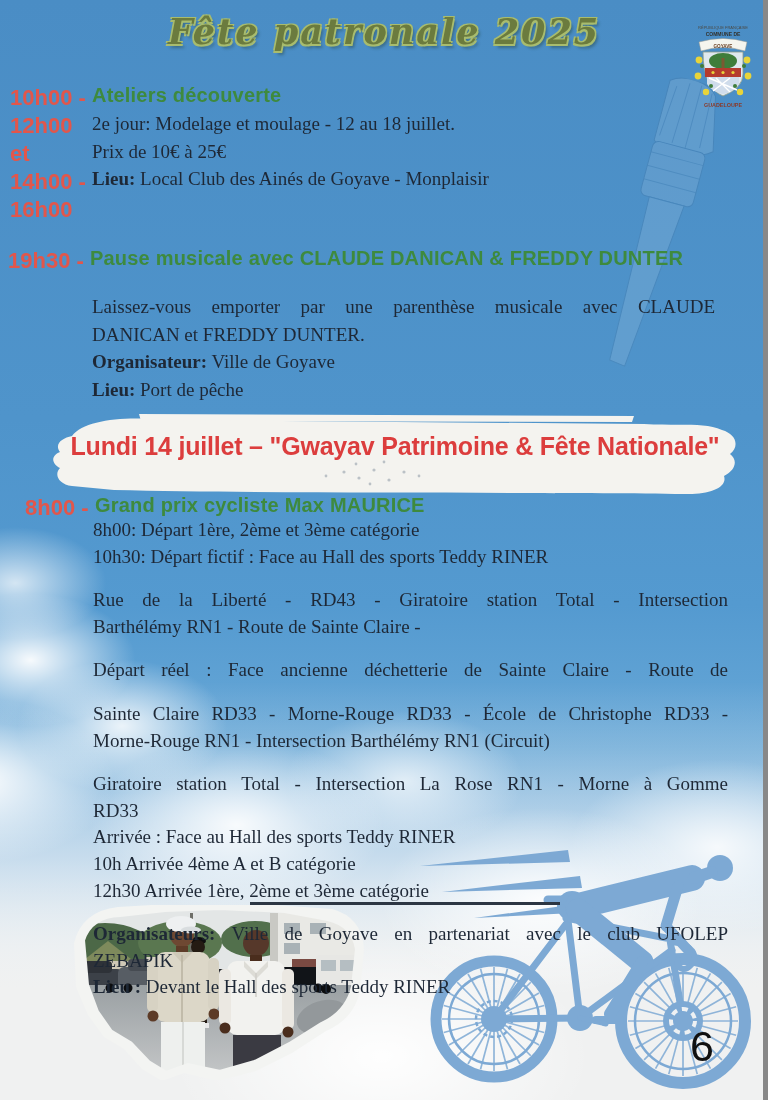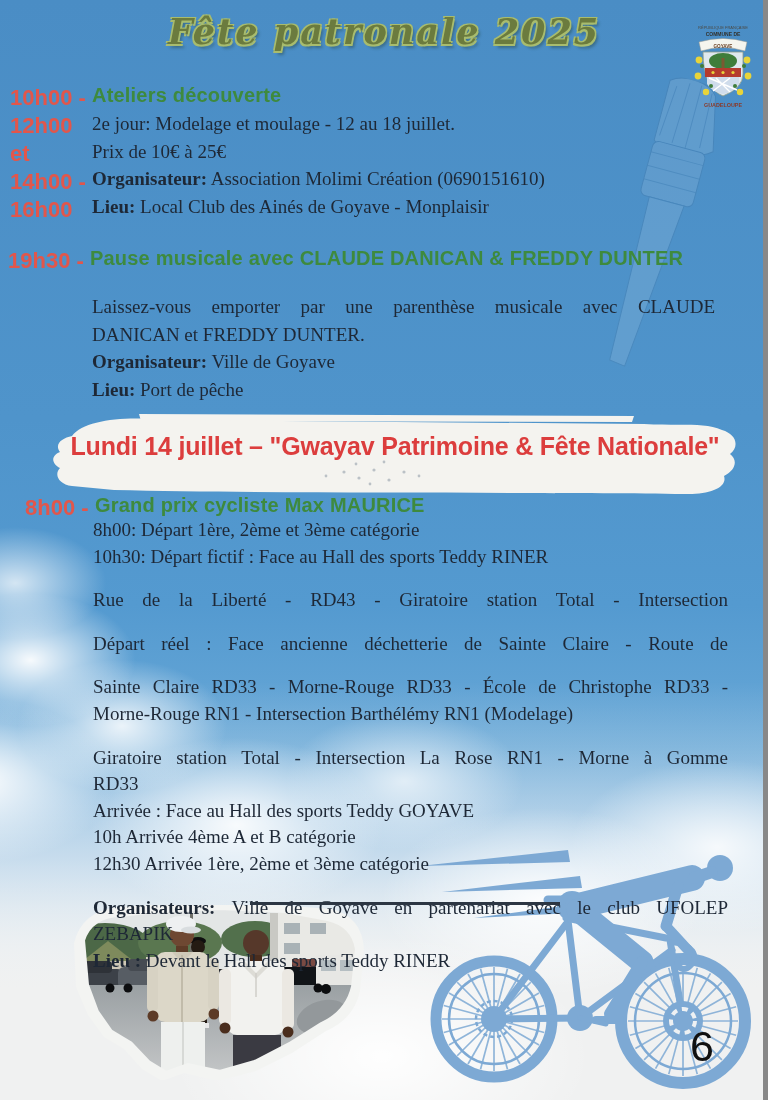--- a/index.html
+++ b/index.html
@@ -110,21 +110,20 @@
         <div class="time-line">10h00 -</div>
         <div class="time-line">12h00</div>
         <div class="time-line">et</div>
         <div class="time-line">14h00 -</div>
         <div class="time-line">16h00</div>
       </div>
     <h2 class="sec-title">Ateliers découverte</h2>
     <div class="body">
         <div class="line">2e jour: Modelage et moulage - 12 au 18 juillet.</div>
         <div class="line">Prix de 10€ à 25€</div>
-        <div class="line"><strong>Organisateur:</strong> Association Molimi Création (0690151610)</div>
         <div class="line"><strong>Lieu:</strong> Local Club des Ainés de Goyave - Monplaisir</div>
       </div>
   </section>
 
   <section class="sec sec2">
     <div class="times">
         <div class="time-line">19h30 -</div>
       </div>
     <h2 class="sec-title">Pause musicale avec CLAUDE DANICAN &amp; FREDDY DUNTER</h2>
     <div class="body">
@@ -157,26 +156,27 @@
 
   <section class="sec sec3">
     <div class="times">
         <div class="time-line">8h00 -</div>
       </div>
     <h2 class="sec-title">Grand prix cycliste Max MAURICE</h2>
     <div class="body">
         <div class="line">8h00: Départ 1ère, 2ème et 3ème catégorie</div>
         <div class="line">10h30: Départ fictif : Face au Hall des sports Teddy RINER</div>
         <div class="line just">Rue de la Liberté - RD43 - Giratoire station Total - Intersection</div>
+        <div class="line">Barthélémy RN1 - Route de Sainte Claire -</div>
         <div class="line just">Départ réel : Face ancienne déchetterie de Sainte Claire - Route de</div>
         <div class="line just">Sainte Claire RD33 - Morne-Rouge RD33 - École de Christophe RD33 -</div>
-        <div class="line">Morne-Rouge RN1 - Intersection Barthélémy RN1 (Modelage)</div>
+        <div class="line">Morne-Rouge RN1 - Intersection Barthélémy RN1 (Circuit)</div>
         <div class="line just">Giratoire station Total - Intersection La Rose RN1 - Morne à Gomme</div>
         <div class="line">RD33</div>
-        <div class="line">Arrivée : Face au Hall des sports Teddy GOYAVE</div>
+        <div class="line">Arrivée : Face au Hall des sports Teddy RINER</div>
         <div class="line">10h Arrivée 4ème A et B catégorie</div>
         <div class="line">12h30 Arrivée 1ère, 2ème et 3ème catégorie</div>
         <div class="line just"><strong>Organisateurs:</strong> Ville de Goyave en partenariat avec le club UFOLEP</div>
         <div class="line">ZEBAPIK</div>
         <div class="line"><strong>Lieu :</strong> Devant le Hall des sports Teddy RINER</div>
       </div>
   </section>
 
   <svg class="cyclist" viewBox="0 0 348 252">
     <g fill="#7da9d4" stroke="none">

